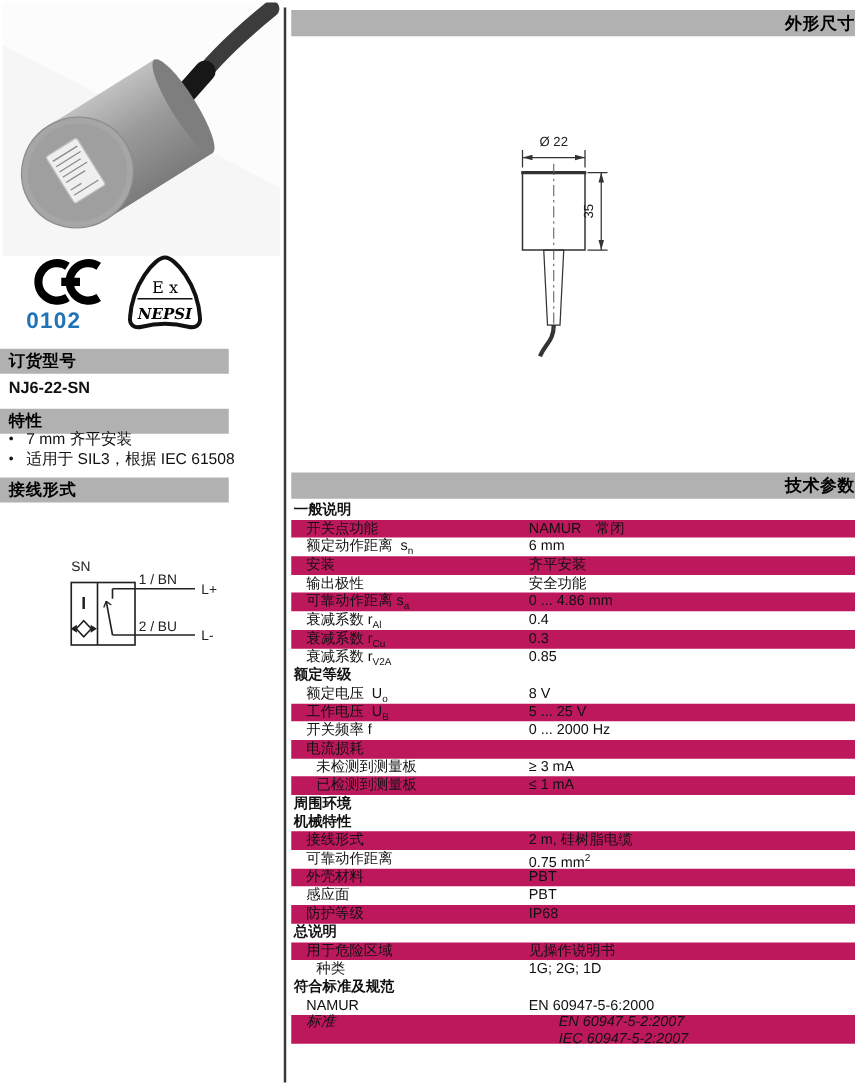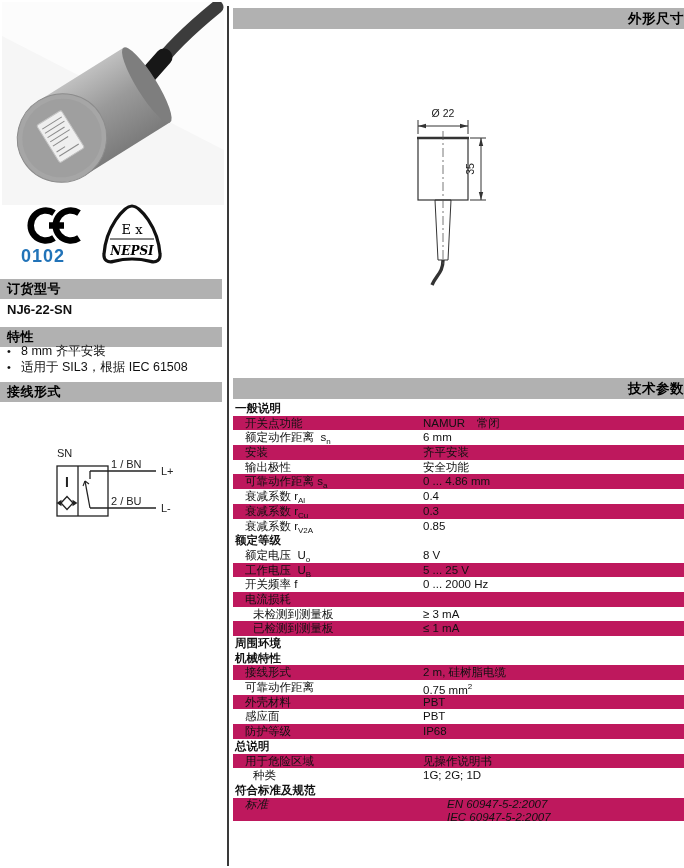--- a/index.html
+++ b/index.html
@@ -12,21 +12,21 @@
   .abs { position:absolute; }
 
   
   .bar {
     position:absolute; height:20px; background:#b1b1b1;
     font-weight:bold; font-size:13px; line-height:20px; padding-left:7px;
     color:#000; letter-spacing:0.5px;
   }
   .bar.right-bar { left:233px; width:451px; height:21px; line-height:21px; font-size:13.5px;text-align:right; }
 
-  .left-col-bar { left:0; width:222px; }
+  .left-col-bar { left:0; width:183px; }
 
   .model { position:absolute; left:7px; top:302px; font-weight:bold; font-size:13px; }
 
   .features { position:absolute; left:7px; top:344px; width:214px; font-size:12.5px; }
   .features .fitem { display:flex; line-height:15.5px; }
   .features .bullet { width:14px; font-size:11px; }
 
   .divider { position:absolute; left:227px; top:6px; width:2px; height:860px; background:#3a3a3a; }
 
   
@@ -106,21 +106,21 @@
     <span>订货型号</span>
   </div>
   <div class="model">NJ6-22-SN</div>
 
   <div class="bar left-col-bar" style="top:327px;">
     <span>特性</span>
   </div>
   <div class="features">
     <div class="fitem">
       <span class="bullet">•</span>
-      <span>8 mm  齐平安装</span>
+      <span>7 mm  齐平安装</span>
     </div>
     <div class="fitem">
       <span class="bullet">•</span>
       <span>适用于 SIL3，根据 IEC 61508</span>
     </div>
   </div>
 
   <div class="bar left-col-bar" style="top:382px;">
     <span>接线形式</span>
   </div>
@@ -292,19 +292,23 @@
         <span class="tlabel">用于危险区域</span>
         <span class="tvalue">见操作说明书</span>
       </div>
       <div class="trow subparam">
         <span class="tlabel">种类</span>
         <span class="tvalue">1G; 2G; 1D</span>
       </div>
       <div class="trow section">
         <span class="tlabel">符合标准及规范</span>
       </div>
+      <div class="trow param">
+        <span class="tlabel">NAMUR</span>
+        <span class="tvalue">EN 60947-5-6:2000</span>
+      </div>
       <div class="trow param shaded two-line">
         <span class="tlabel">标准</span>
         <span class="tvalue"><div class="vline">EN 60947-5-2:2007</div><div class="vline">IEC 60947-5-2:2007</div></span>
       </div>
     </div>
 
 </div>
 
 </body></html>

